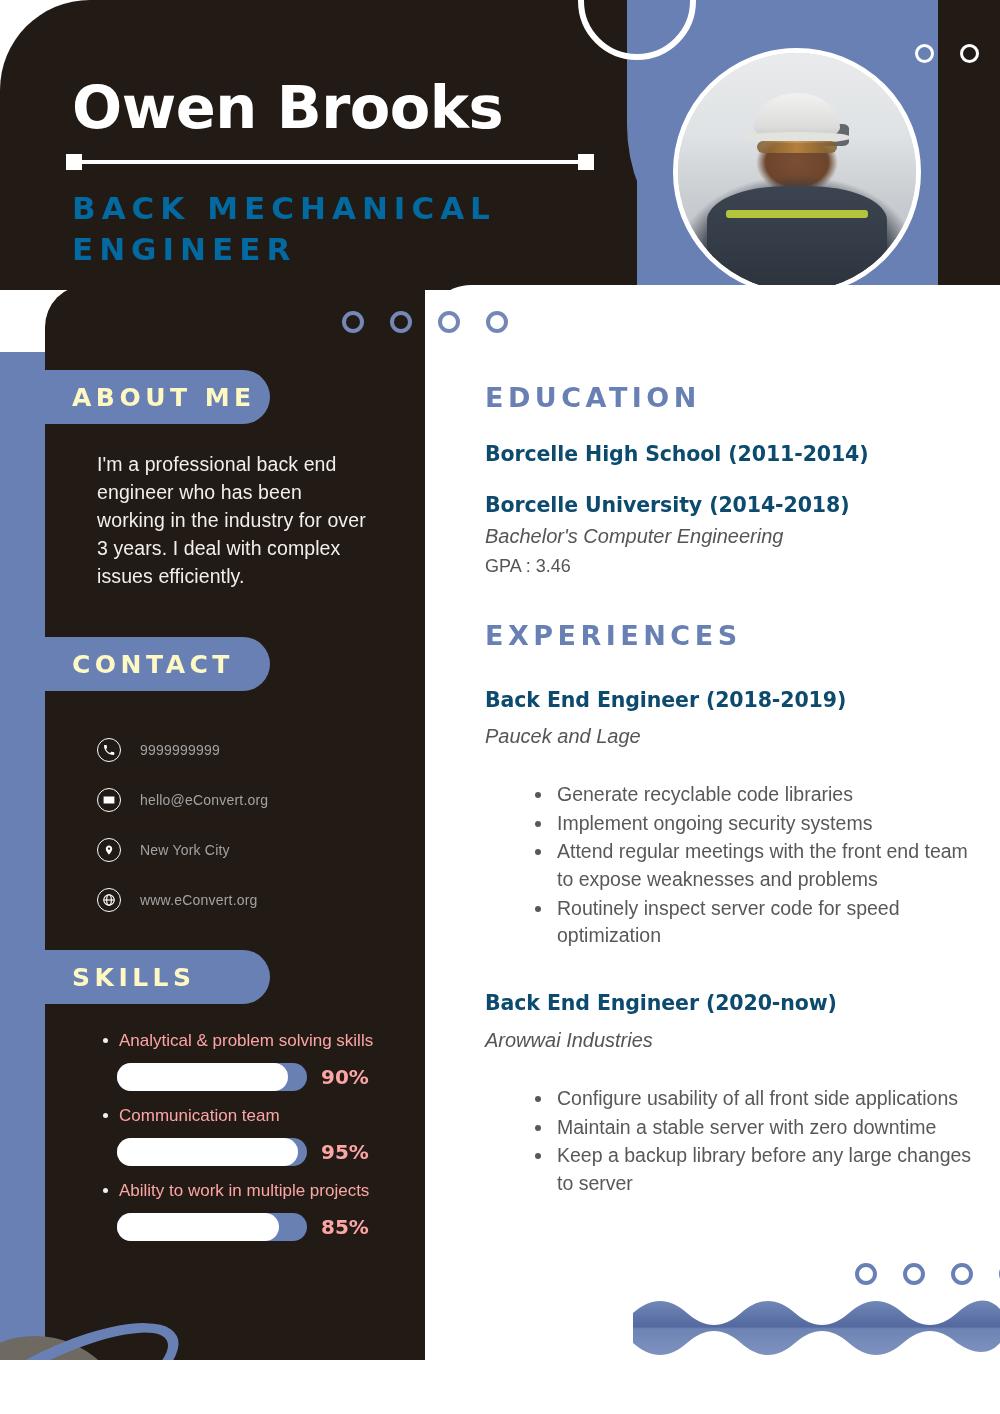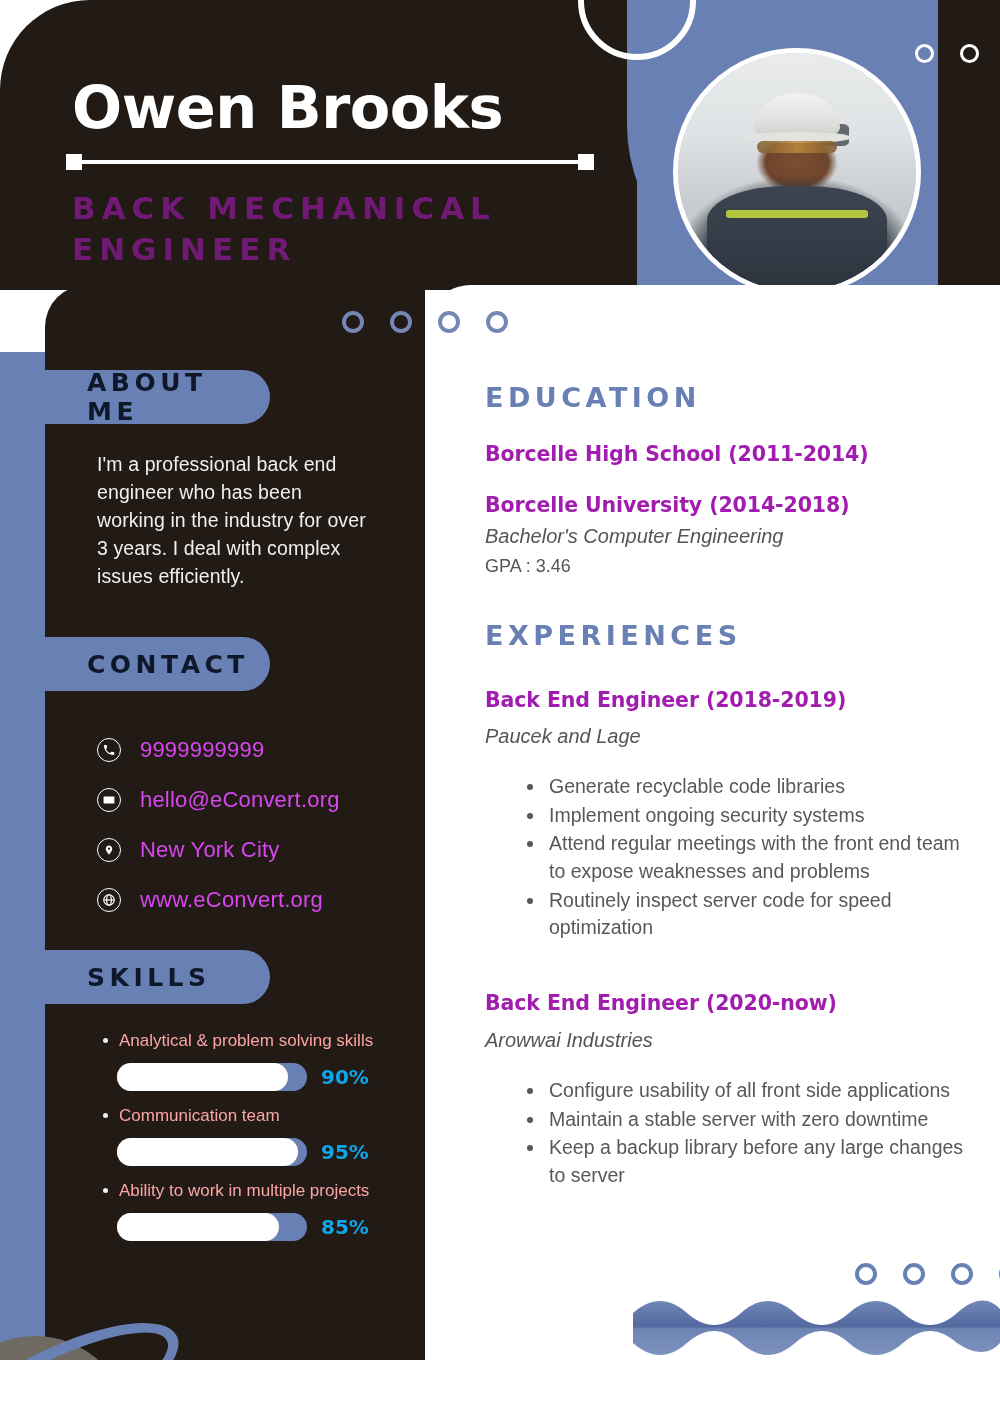--- a/index.html
+++ b/index.html
@@ -113,21 +113,21 @@
   .rule-line{
     position:absolute;left:8px;top:2px;right:8px;height:4px;background:#ffffff;
   }
   .rule-cap{
     position:absolute;top:0;width:16px;height:16px;background:#ffffff;margin-top:-4px;
   }
   .rule-cap.l{left:0;}
   .rule-cap.r{right:0;}
   .role{
     position:absolute;left:72px;top:188px;width:520px;
-    color:#701a75;
+    color:#0369a1;
     font-family:"DejaVu Sans", sans-serif;
     font-weight:700;
     font-size:31px;
     letter-spacing:6px;
     line-height:1.33;
     text-transform:uppercase;
   }
   .dots-top{
     position:absolute;left:915px;top:44px;
     display:flex;gap:26px;
@@ -156,26 +156,26 @@
     background:#6980b4;
   }
 
   .badge{
     position:absolute;left:0;height:54px;
     background:#6980b4;
     border-top-right-radius:27px;border-bottom-right-radius:27px;
     display:flex;align-items:center;
   }
   .badge span{
-    color:#0f172a;
+    color:#fef9c3;
     font-family:"DejaVu Sans", sans-serif;
     font-weight:700;
     font-size:25px;
     letter-spacing:4.5px;
-    margin-left:42px;
+    margin-left:27px;
   }
   .badge-about{top:85px;width:225px;}
   .badge-contact{top:352px;width:225px;}
   .badge-skills{top:665px;width:225px;}
 
   .about-text{
     position:absolute;left:52px;top:165px;width:278px;
     color:#f2efec;
     font-size:19.5px;line-height:1.44;
     letter-spacing:.1px;
@@ -188,21 +188,21 @@
     display:flex;align-items:center;height:50px;
   }
   .cicon{
     width:24px;height:24px;flex:none;
     border:1.8px solid #ffffff;border-radius:50%;
     position:relative;box-sizing:border-box;
     margin-right:19px;
   }
   .cicon svg{position:absolute;left:50%;top:50%;transform:translate(-50%,-50%);}
   .contact-item .txt{
-    color:#d946ef;font-size:22px;letter-spacing:.2px;
+    color:#a3a3a3;font-size:14px;letter-spacing:.2px;
   }
 
   .skills-list{
     position:absolute;left:52px;top:745px;width:320px;
   }
   .skill{margin-bottom:4px;}
   .skill-label{
     position:relative;
     color:#fca5a5;font-size:17px;line-height:1.35;
     padding-left:22px;
@@ -216,21 +216,21 @@
   }
   .bar-track{
     position:relative;width:190px;height:28px;
     background:#6980b4;border-radius:14px;
   }
   .bar-fill{
     position:absolute;left:0;top:0;height:28px;
     background:#ffffff;border-radius:14px;
   }
   .bar-pct{
-    margin-left:14px;color:#0ea5e9;
+    margin-left:14px;color:#fca5a5;
     font-family:"DejaVu Sans", sans-serif;
     font-weight:700;font-size:20px;
   }
 
   
   .right-col{
     position:absolute;left:425px;top:285px;width:575px;height:1129px;
     background:#ffffff;
     border-top-left-radius:46px;
   }
@@ -240,37 +240,37 @@
     font-family:"DejaVu Sans", sans-serif;
     font-weight:700;
     font-size:27px;
     letter-spacing:4.5px;
   }
   .sec-edu{left:485px;top:382px;}
   .sec-exp{left:485px;top:620px;}
 
   .entry-title{
     position:absolute;left:485px;
-    color:#a21caf;
+    color:#0c4a6e;
     font-family:"DejaVu Sans", sans-serif;
     font-weight:700;
     font-size:20.5px;
     letter-spacing:-0.1px;
   }
   .entry-sub{
     position:absolute;left:485px;
     color:#555555;font-style:italic;font-size:20px;text-align:center;
   }
   .entry-small{
     position:absolute;left:485px;
     color:#555555;font-size:18px;
   }
   .bullets{
     position:absolute;left:505px;width:455px;
-    margin:8px;padding:0;list-style:none;
+    margin:16px;padding:0;list-style:none;
   }
   .bullets li{
     position:relative;
     padding-left:36px;
     color:#58585a;
     font-size:19.5px;line-height:1.42;
     margin-bottom:1px;
   }
   .bullets li::before{
     content:"";position:absolute;left:14px;top:11px;

